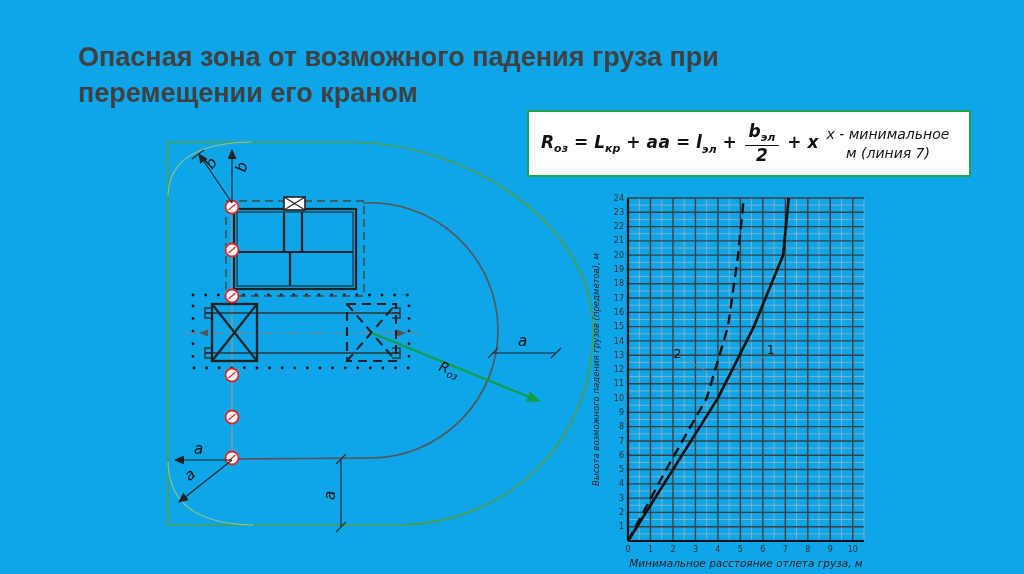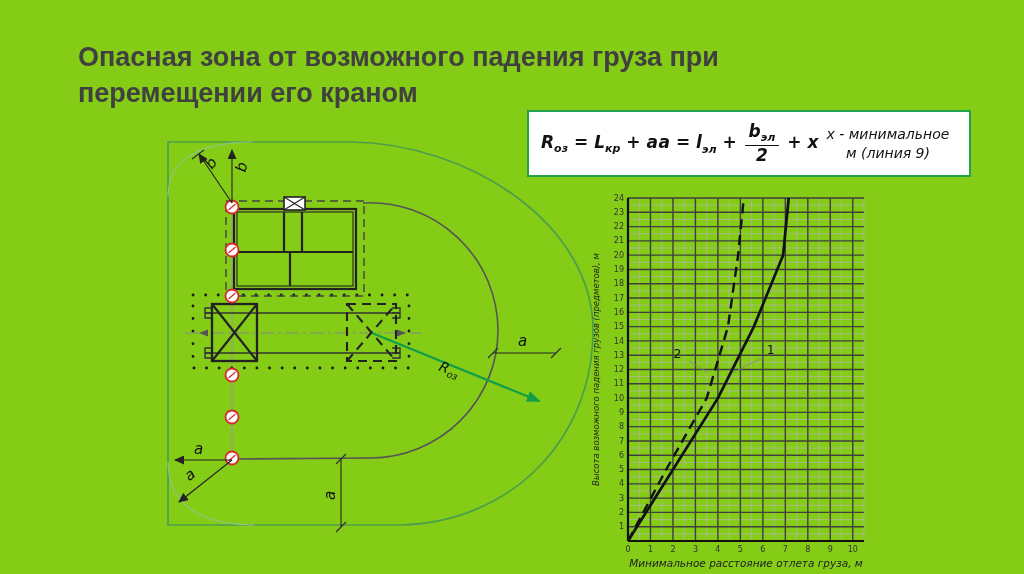--- a/index.html
+++ b/index.html
@@ -1,16 +1,16 @@
 <!DOCTYPE html>
 <html><head>
 <meta charset="utf-8">
 <style>
   html,body{margin:0;padding:0;background:#e8e8e8;}
-  .slide{position:relative;width:1024px;height:574px;background:#84cc16;overflow:hidden;
+  .slide{position:relative;width:1024px;height:574px;background:#0ea5e9;overflow:hidden;
          font-family:"Liberation Sans", sans-serif;}
   
   .title{position:absolute;left:78px;top:40px;width:712px;margin:0;
          font-size:27px;line-height:1.32;font-weight:600;color:var(--title-color,#404040);
          font-family:"Liberation Sans", sans-serif;}
   
   .formula-box{position:absolute;left:527px;top:110px;width:444px;height:67px;box-sizing:border-box;
     border:2px solid var(--accent-green,#22a24b);background:#fff;display:flex;align-items:center;
     justify-content:space-between;padding:0 12px;}
   .formula{font-style:italic;font-weight:bold;color:#111;font-size:17px;white-space:nowrap;
@@ -60,21 +60,21 @@
 
 <div class="slide" style="--title-color: #404040; --accent-green: #22a24b; --boundary-green: #4c9e4c; --corner-green: #8fc48f; --arrow-green: #129e46; --marker-red: #d42b2b;">
 
   <h1 class="title">Опасная зона от возможного падения груза при перемещении его краном</h1>
 
   <div class="formula-box">
     <div class="formula"><span>R</span><sub>оз</sub><span> = </span><span>L</span><sub>кр</sub><span> + </span><span>a</span></div>
     <div class="formula"><span>a</span><span> = </span><span>l</span><sub>эл</sub><span> + </span><span class="frac"><span class="num"><span>b</span><sub>эл</sub></span><span class="den">2</span></span><span> + </span><span>x</span></div>
     <div class="note">
       <div>х -  минимальное</div>
-      <div>м (линия 9)</div>
+      <div>м (линия 7)</div>
     </div>
   </div>
 
   <svg class="diagram" viewBox="0 0 470 420">
     <defs>
       <marker id="mArrB" markerWidth="11" markerHeight="9" refX="9" refY="4.5" orient="auto" markerUnits="userSpaceOnUse">
         <path d="M0,0 L10,4.5 L0,9 Z" fill="#222"></path>
       </marker>
       <marker id="mArrG" markerWidth="15" markerHeight="11" refX="12" refY="5.5" orient="auto" markerUnits="userSpaceOnUse">
         <path d="M0,0 L14,5.5 L0,11 Z" fill="#129e46"></path>

